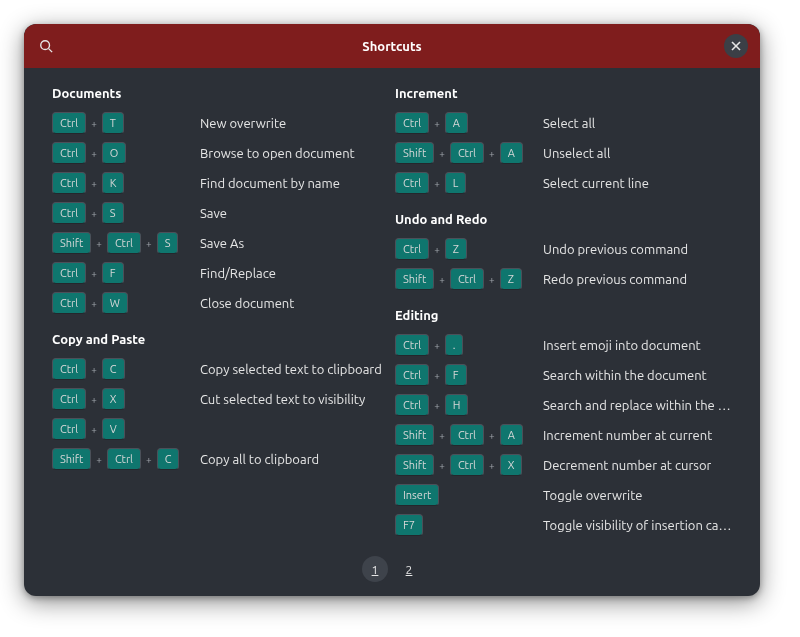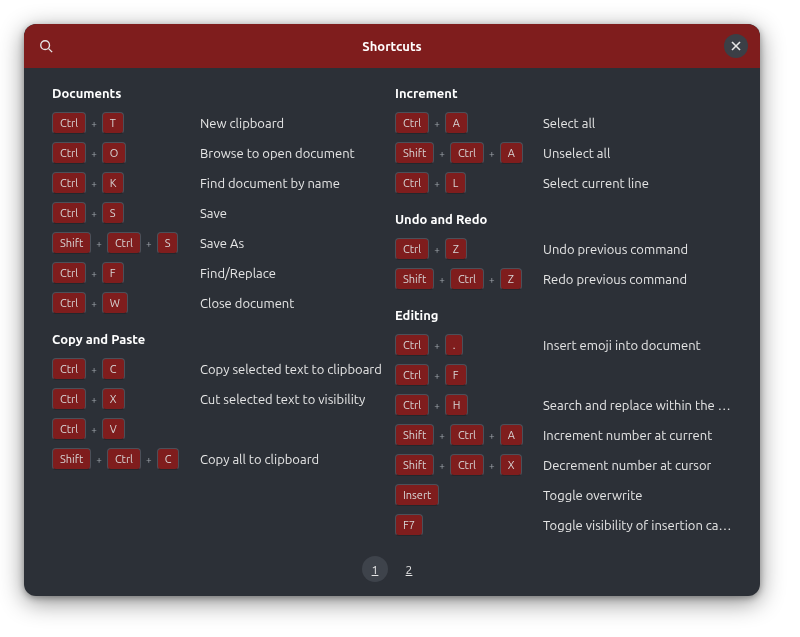--- a/index.html
+++ b/index.html
@@ -90,21 +90,21 @@
     gap: 10px;
   }
   .keys {
     display: flex;
     align-items: center;
     gap: 5px;
     width: 138px;
     flex-shrink: 0;
   }
   .key {
-    background: #7f1d1d;
+    background: #0f766e;
     border: 1px solid #4b5059;
     border-bottom: 1px solid #24272c;
     border-radius: 4px;
     padding: 2px 7px;
     font-size: 11px;
     color: #d8d8d8;
     min-width: 18px;
     text-align: center;
     line-height: 16px;
   }
@@ -169,21 +169,21 @@
 
         <div class="section">
           <div class="section-title">Documents</div>
 
           <div class="shortcut-row">
             <div class="keys">
               <span class="key">Ctrl</span>
               <span class="plus">+</span>
               <span class="key">T</span>
             </div>
-            <div class="desc">New clipboard</div>
+            <div class="desc">New overwrite</div>
           </div>
           <div class="shortcut-row">
             <div class="keys">
               <span class="key">Ctrl</span>
               <span class="plus">+</span>
               <span class="key">O</span>
             </div>
             <div class="desc">Browse to open document</div>
           </div>
           <div class="shortcut-row">
@@ -335,20 +335,21 @@
               <span class="key">.</span>
             </div>
             <div class="desc">Insert emoji into document</div>
           </div>
           <div class="shortcut-row">
             <div class="keys">
               <span class="key">Ctrl</span>
               <span class="plus">+</span>
               <span class="key">F</span>
             </div>
+            <div class="desc">Search within the document</div>
           </div>
           <div class="shortcut-row">
             <div class="keys">
               <span class="key">Ctrl</span>
               <span class="plus">+</span>
               <span class="key">H</span>
             </div>
             <div class="desc">Search and replace within the document</div>
           </div>
           <div class="shortcut-row">

